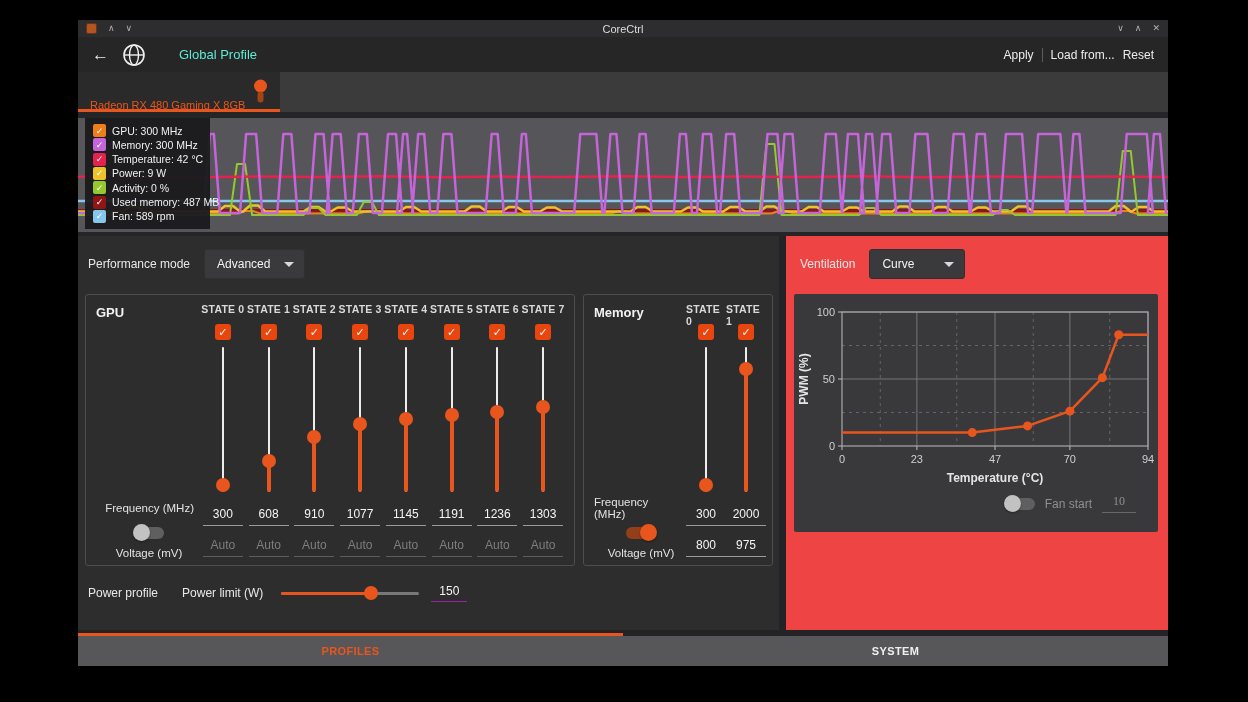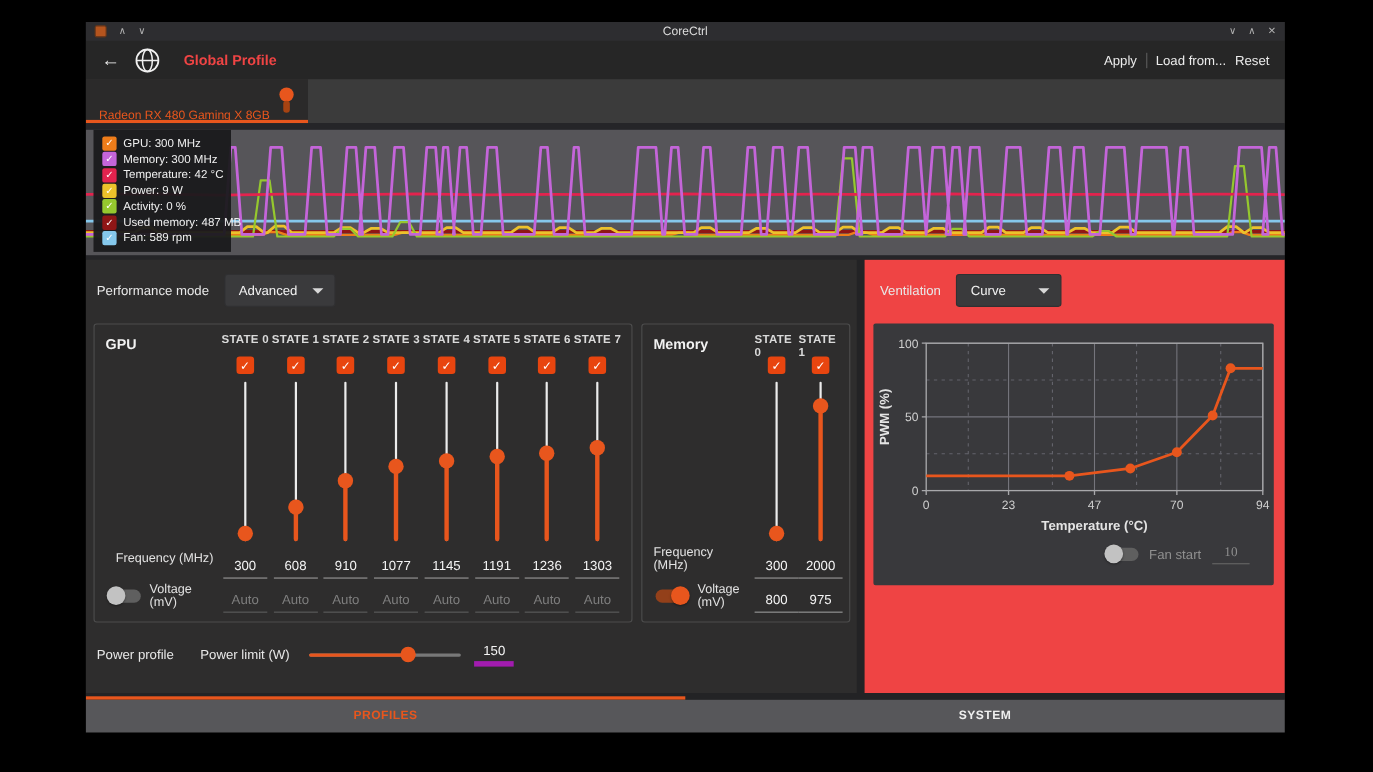--- a/index.html
+++ b/index.html
@@ -12,21 +12,21 @@
   .tb-title{position:absolute;left:0;right:0;text-align:center;font-size:11px;color:#dcdcdc;}
   .tb-left,.tb-right{display:flex;align-items:center;gap:11px;z-index:1;}
   .tb-right{margin-left:auto;}
   .tb-btn{font-size:9px;color:#b2b2b2;line-height:1;cursor:default;}
   .app-icon{width:11px;height:11px;background:#b4541e;border:1px solid #63351a;border-radius:2px;}
 
   
   .header{height:35px;background:#262626;display:flex;align-items:center;padding:0 14px;gap:12px;}
   .back-btn{font-size:17px;color:#ececec;line-height:1;cursor:default;}
   .globe{display:flex;align-items:center;}
-  .header-title{font-size:13px;color:#ef4444;margin-left:8px;font-weight:bold;}
+  .header-title{font-size:13px;color:#5eead4;margin-left:20px;}
   .header-actions{margin-left:auto;display:flex;align-items:center;gap:8px;font-size:12px;color:#ececec;}
   .hbtn{cursor:default;}
   .vsep{width:1px;height:14px;background:#5c5c5c;}
 
   
   .devtabs{height:40px;background:#3b3b3b;display:flex;}
   .devtab{position:relative;display:flex;align-items:center;gap:8px;padding:0 12px;background:#333333;}
   .devtab.active{background:#2b2a2a;}
   .devtab.active::after{content:"";position:absolute;left:0;right:0;bottom:0;height:3px;background:#e8561d;}
   .tab-text{font-size:11px;line-height:1.3;text-align:center;color:#ececec;margin-top:40px;}
@@ -58,21 +58,21 @@
   .boxes{display:flex;gap:8px;margin:14px 0 0 7px;}
   .groupbox{border:1px solid #4d4d4d;border-radius:3px;display:flex;padding:8px 8px 8px 10px;height:272px;}
   .gpu-box{width:490px;}
   .mem-box{width:190px;}
   .gb-labels{display:flex;flex-direction:column;flex:0 0 auto;}
   .gpu-box .gb-labels{width:104px;}
   .mem-box .gb-labels{width:92px;}
   .gb-title{font-weight:700;font-size:13px;color:#f2f2f2;padding-top:2px;}
   .gb-spacer{flex:1;}
   .gb-freq-label{height:34px;display:flex;align-items:center;justify-content:flex-end;padding-right:6px;font-size:11.5px;color:#e2e2e2;}
-  .gb-volt-row{height:30px;margin-top:2px;display:flex;align-items:center;gap:8px;font-size:11.5px;color:#e2e2e2;padding-left:2px;}
+  .gb-volt-row{height:30px;margin-top:2px;display:flex;align-items:center;gap:8px;font-size:11.5px;color:#e2e2e2;padding-left:2px;flex-direction:column;}
   .gb-states{flex:1;display:flex;}
   .state-col{flex:1;display:flex;flex-direction:column;align-items:center;}
   .state-name{height:14px;font-size:10.5px;font-weight:700;color:#d9d9d9;letter-spacing:.2px;}
   .cb{width:16px;height:16px;border-radius:3px;background:#e8450f;color:#fff;font-size:11px;font-weight:700;
     display:flex;align-items:center;justify-content:center;margin:7px 0 5px;}
   .vslider{flex:1;position:relative;width:14px;}
   .vtrack{position:absolute;left:6px;top:2px;bottom:0;width:2px;background:#ececec;border-radius:1px;}
   .vfill{position:absolute;left:5px;bottom:0;width:4px;background:#e8561d;border-radius:2px;}
   .vhandle{position:absolute;left:0;width:14px;height:14px;border-radius:50%;background:#e8561d;}
   .val-input{height:34px;width:40px;display:flex;align-items:flex-end;justify-content:center;padding-bottom:4px;
@@ -84,21 +84,21 @@
   .toggle .knob{position:absolute;top:-3px;left:-1px;width:17px;height:17px;border-radius:50%;background:#c2c2c2;
     box-shadow:0 1px 2px rgba(0,0,0,.4);}
   .toggle.on{background:#93401a;}
   .toggle.on .knob{left:auto;right:-1px;background:#e8561d;}
 
   .power-row{display:flex;align-items:center;gap:12px;margin:18px 0 0 10px;font-size:12px;color:#e8e8e8;}
   .hslider{position:relative;width:138px;height:14px;margin-left:6px;}
   .htrack{position:absolute;top:6px;left:0;right:0;height:2.5px;background:#787878;border-radius:2px;}
   .hfill{position:absolute;top:5.5px;left:0;height:3.5px;background:#e8561d;border-radius:2px;}
   .hhandle{position:absolute;top:0;width:14px;height:14px;border-radius:50%;background:#e8561d;}
-  .pl-value{width:36px;text-align:center;border-bottom:5px solid #a21caf;padding-bottom:3px;color:#f4f4f4;}
+  .pl-value{width:36px;text-align:center;border-bottom:1px solid #a21caf;padding-bottom:3px;color:#f4f4f4;}
 
   .fan-card{margin:14px 10px 0 8px;height:238px;background:#39393c;border-radius:2px;padding-top:6px;}
   .fan-card svg{display:block;margin:0 auto;}
   .fanstart-row{display:flex;align-items:center;justify-content:flex-end;gap:10px;padding-right:22px;margin-top:2px;
     font-size:12px;color:#8f8f8f;}
   .fs-input{width:34px;text-align:center;border-bottom:1px solid #666;color:#8f8f8f;padding-bottom:3px;font-family:Liberation Serif, serif;}
 
   .hdivider{height:6px;background:#232325;position:relative;}
   .strip{position:absolute;bottom:0;left:0;width:50%;height:3px;background:#e8561d;}
   .tabbar{height:30px;background:#57575a;display:flex;}

